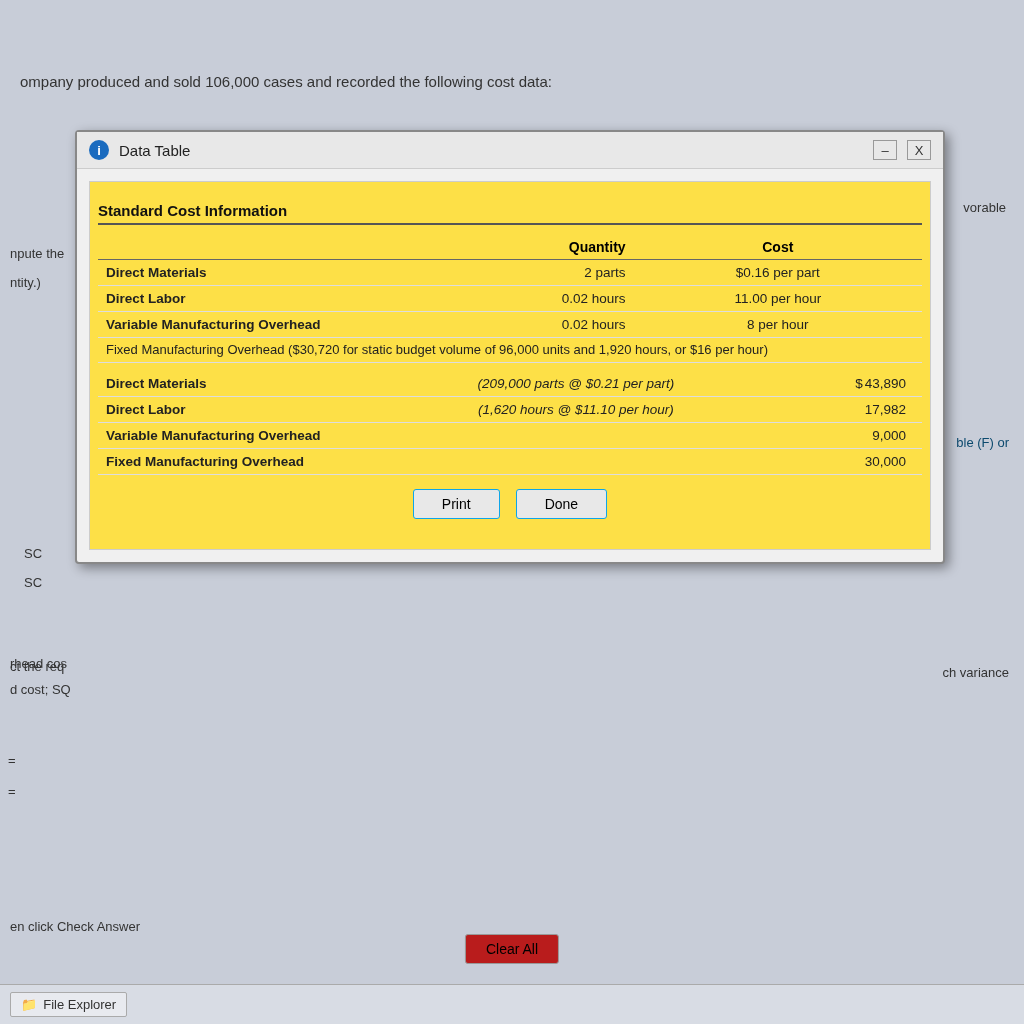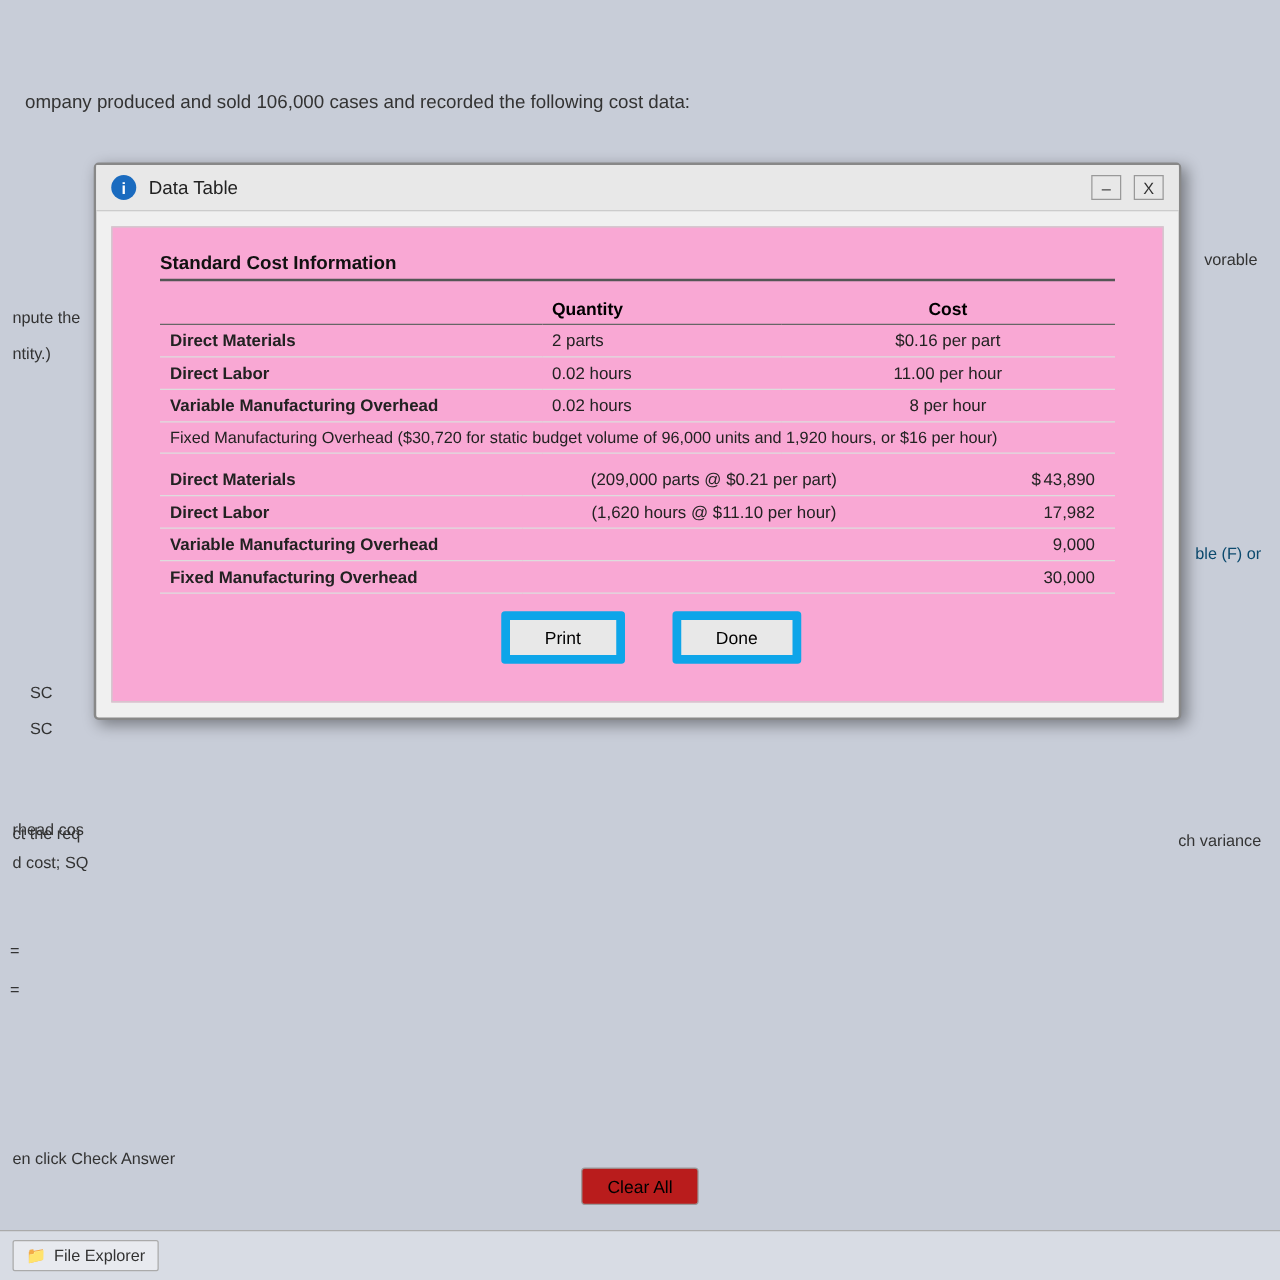--- a/index.html
+++ b/index.html
@@ -121,22 +121,22 @@
       border: 1px solid #999;
       cursor: pointer;
       display: flex;
       align-items: center;
       justify-content: center;
       font-size: 13px;
       color: #333;
     }
 
     .dialog-content {
-      padding: 20px 38px;
-      background: #f9a8d4;
+      padding: 20px 8px;
+      background: #fde047;
       margin: 12px;
       border: 1px solid #ccc;
     }
 
     .section-title {
       font-size: 15px;
       font-weight: bold;
       color: #111;
       margin-bottom: 10px;
       padding-bottom: 4px;
@@ -163,21 +163,21 @@
       color: #222;
       border-bottom: 1px solid #ddd;
     }
 
     .data-table .label-col {
       font-weight: bold;
       width: 40%;
     }
 
     .data-table .qty-col {
-      text-align: left;
+      text-align: right;
       width: 25%;
     }
 
     .data-table .cost-col {
       text-align: center;
       width: 35%;
     }
 
     .fixed-overhead-row td {
       font-size: 13px;
@@ -198,20 +198,21 @@
     }
 
     .actual-table .label-col {
       font-weight: bold;
       width: 38%;
     }
 
     .actual-table .detail-col {
       text-align: center;
       width: 40%;
+      font-style: italic;
     }
 
     .actual-table .amount-col {
       text-align: right;
       width: 22%;
       padding-right: 16px;
     }
 
     .actual-table tr {
       border-bottom: 1px solid #ddd;
@@ -225,25 +226,24 @@
     .dialog-footer {
       display: flex;
       justify-content: center;
       gap: 16px;
       padding: 14px 0 10px 0;
     }
 
     .footer-btn {
       padding: 6px 28px;
       background: #e8e8e8;
-      border: 7px solid #0ea5e9;
+      border: 1px solid #0ea5e9;
       border-radius: 3px;
       font-size: 14px;
       cursor: pointer;
-      margin-left: 22px;
     }
   </style>
 </head>
 <body>
 
 <div class="desktop-bg"></div>
 
 <div class="background-text">
   <span>ompany produced and sold 106,000 cases and recorded the following cost data:</span>
 </div>

